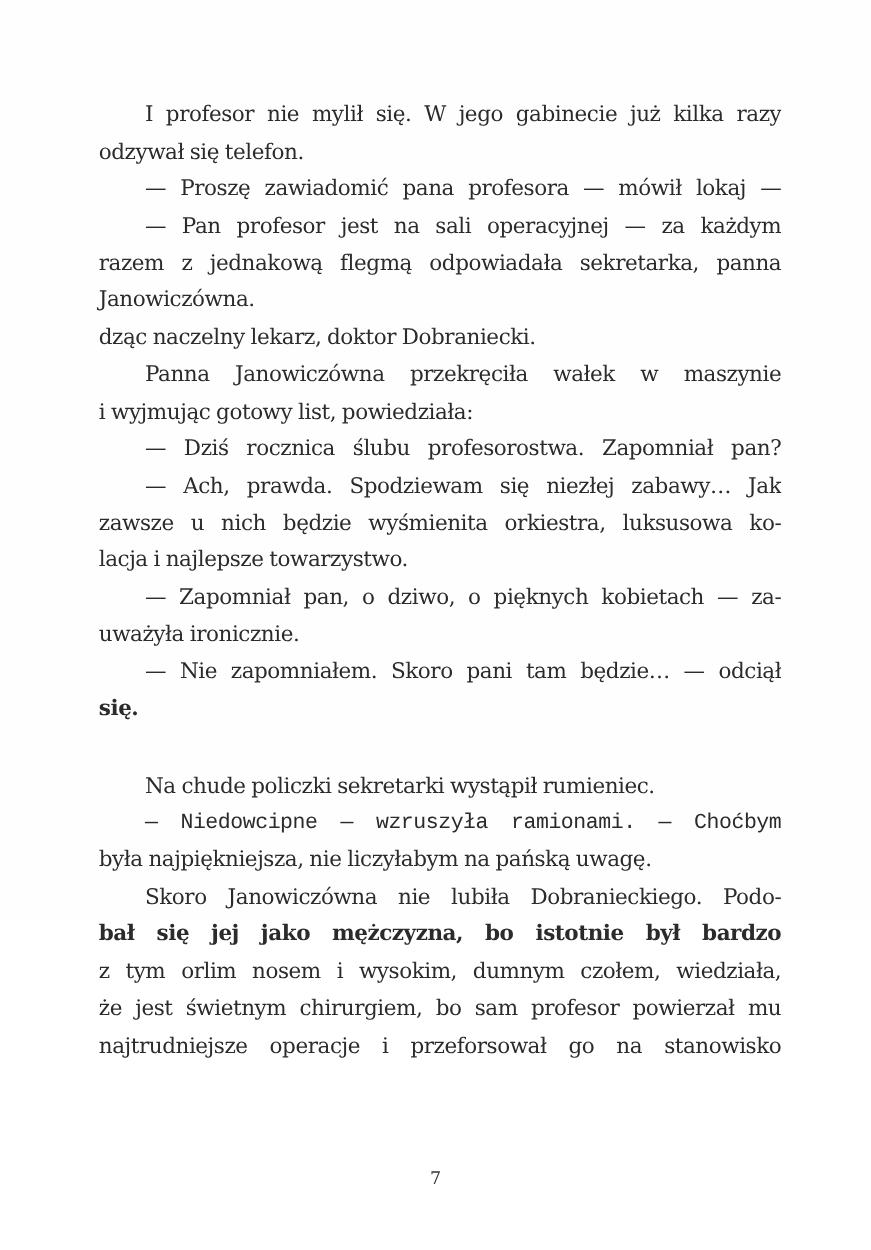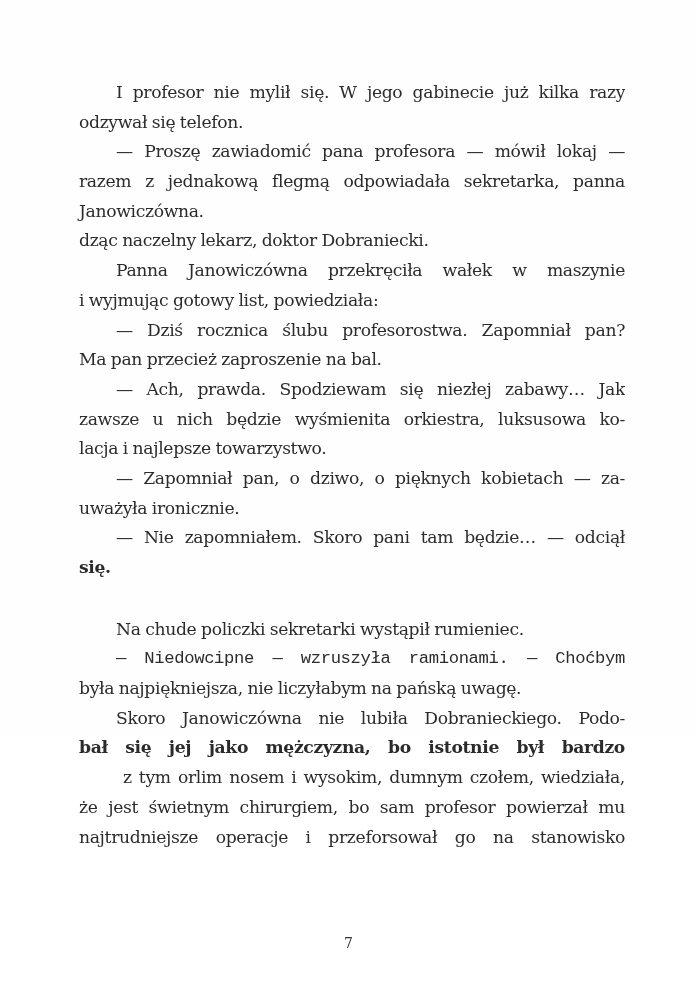--- a/index.html
+++ b/index.html
@@ -58,37 +58,37 @@
     }
   </style>
 </head>
 <body>
 
 <div class="page">
   <div class="text-block" id="text-block">
       <span class="line indent" style="white-space: normal; overflow: hidden;">I profesor nie mylił się. W jego gabinecie już kilka razy</span>
       <span class="line last" style="white-space: nowrap;">odzywał się telefon.</span>
       <span class="line indent" style="white-space: normal; overflow: hidden;">— Proszę zawiadomić pana profesora — mówił lokaj —</span>
+      <span class="line indent" style="white-space: normal; overflow: hidden;">— Pan profesor jest na sali operacyjnej — za każdym</span>
       <span class="line" style="white-space: normal; overflow: hidden;">razem z jednakową flegmą odpowiadała sekretarka, panna</span>
       <span class="line last" style="white-space: nowrap;">Janowiczówna.</span>
       <span class="line last" style="white-space: nowrap;">dząc naczelny lekarz, doktor Dobraniecki.</span>
       <span class="line indent" style="white-space: normal; overflow: hidden;">Panna Janowiczówna przekręciła wałek w maszynie</span>
       <span class="line last" style="white-space: nowrap;">i wyjmując gotowy list, powiedziała:</span>
       <span class="line indent" style="white-space: normal; overflow: hidden;">— Dziś rocznica ślubu profesorostwa. Zapomniał pan?</span>
-      <span class="line last" style="white-space: nowrap;">Ma pan przecież zaproszenie na bal.</span>
       <span class="line indent" style="white-space: normal; overflow: hidden;">— Ach, prawda. Spodziewam się niezłej zabawy… Jak</span>
       <span class="line" style="white-space: normal; overflow: hidden;">zawsze u nich będzie wyśmienita orkiestra, luksusowa ko-</span>
       <span class="line last" style="white-space: nowrap;">lacja i najlepsze towarzystwo.</span>
       <span class="line indent" style="white-space: normal; overflow: hidden;">— Zapomniał pan, o dziwo, o pięknych kobietach — za-</span>
       <span class="line last" style="white-space: nowrap;">uważyła ironicznie.</span>
       <span class="line indent" style="white-space: normal; overflow: hidden;">— Nie zapomniałem. Skoro pani tam będzie… — odciął</span>
       <span class="line last" style="white-space: nowrap; font-weight: bold;">się.</span>
       <span class="line indent last" style="white-space: nowrap; margin-top: 32px;">Na chude policzki sekretarki wystąpił rumieniec.</span>
       <span class="line indent" style="white-space: normal; overflow: hidden; font-family: Liberation Mono, monospace;">— Niedowcipne — wzruszyła ramionami. — Choćbym</span>
       <span class="line last" style="white-space: nowrap;">była najpiękniejsza, nie liczyłabym na pańską uwagę.</span>
       <span class="line indent" style="white-space: normal; overflow: hidden;">Skoro Janowiczówna nie lubiła Dobranieckiego. Podo-</span>
       <span class="line" style="white-space: normal; overflow: hidden; font-weight: bold;">bał się jej jako mężczyzna, bo istotnie był bardzo przystojny</span>
-      <span class="line" style="white-space: normal; overflow: hidden; margin-left: 44px;">z tym orlim nosem i wysokim, dumnym czołem, wiedziała,</span>
+      <span class="line" style="white-space: normal; overflow: hidden;">z tym orlim nosem i wysokim, dumnym czołem, wiedziała,</span>
       <span class="line" style="white-space: normal; overflow: hidden;">że jest świetnym chirurgiem, bo sam profesor powierzał mu</span>
       <span class="line" style="white-space: normal; overflow: hidden;">najtrudniejsze operacje i przeforsował go na stanowisko</span>
     </div>
   <div class="page-number">7</div>
 </div>
 
 </body></html>

